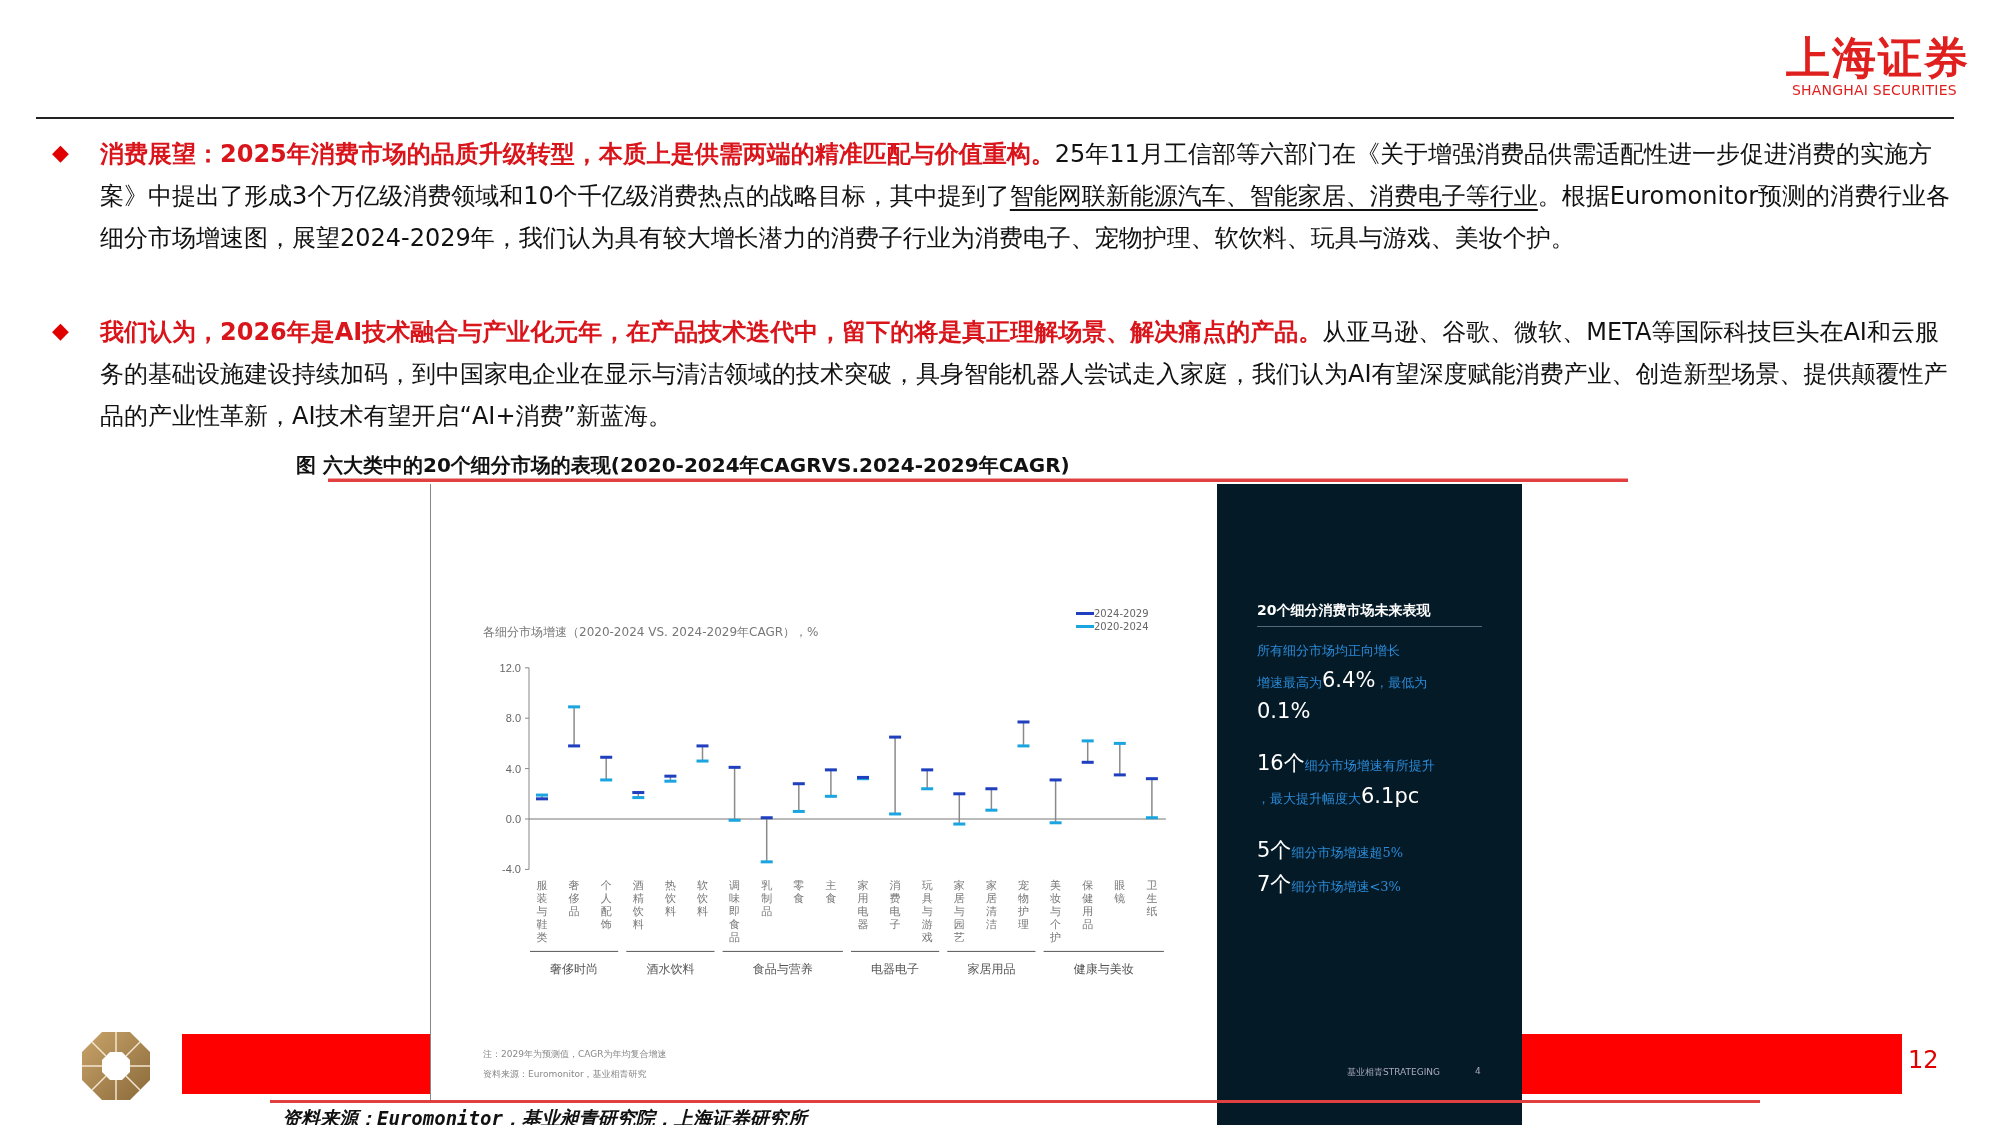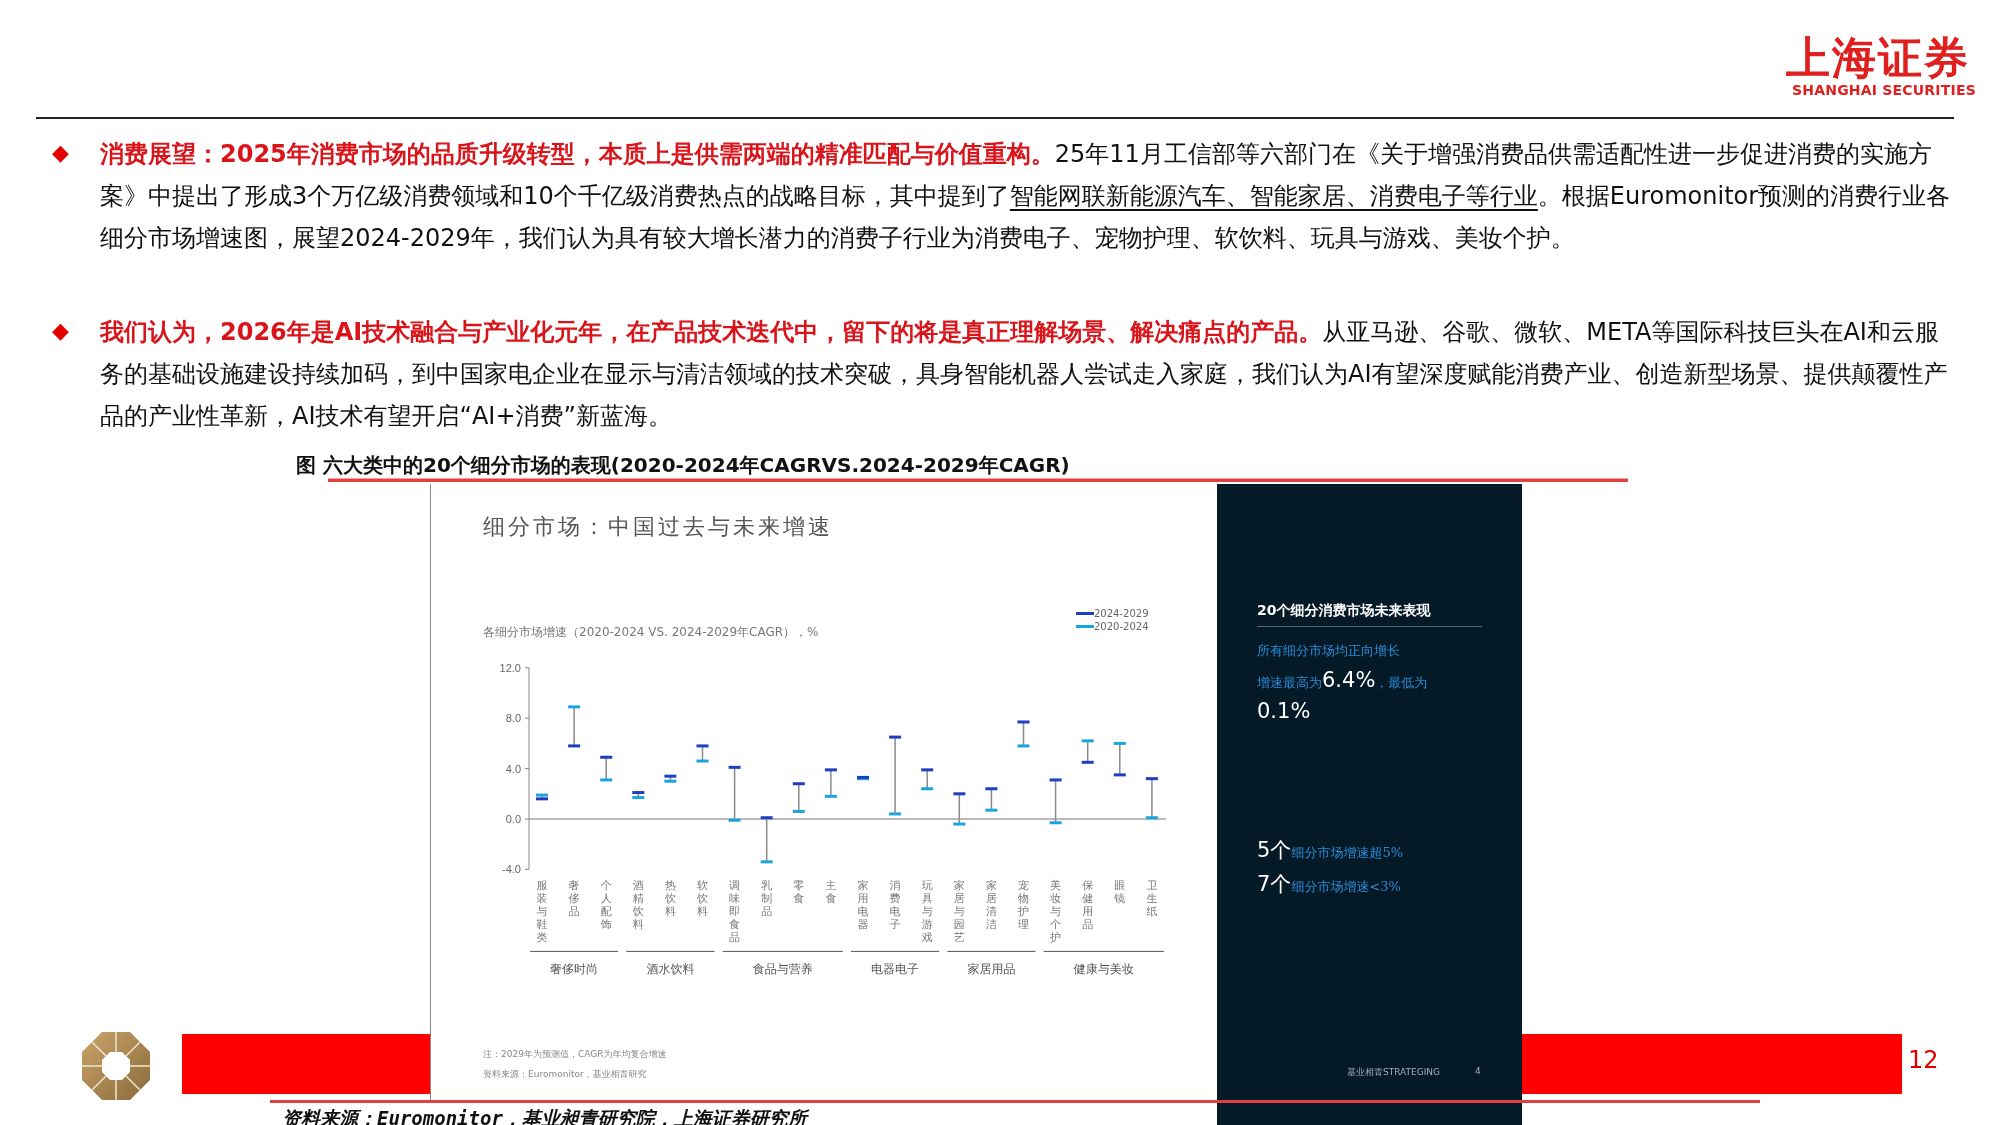--- a/index.html
+++ b/index.html
@@ -1,21 +1,21 @@
 <!DOCTYPE html>
 <html><head>
 <meta charset="utf-8">
 <style>
   html, body { margin:0; padding:0; }
   body { width:2000px; height:1125px; position:relative; background:#ffffff; overflow:hidden;
          font-family:"DejaVu Sans", "Liberation Sans", sans-serif; color:#111; }
   .abs { position:absolute; }
   
   .logo-cn { left:1786px; top:34px; font-size:44px; font-weight:bold; color:#e0201f; letter-spacing:2px; line-height:48px; }
-  .logo-en { left:1792px; top:82px; font-size:14px; font-weight:bold; color:#e0201f; letter-spacing:0.2px; }
+  .logo-en { left:1792px; top:82px; font-size:14px; font-weight:normal; color:#e0201f; letter-spacing:0.2px; }
   .header-rule { left:36px; top:117px; width:1918px; height:2px; background:#222; }
   
   .para { left:100px; width:1860px; font-size:24px; line-height:42px; color:#111; }
   .bullet { color:#e00000; font-size:22px; left:52px; }
   .red-bold { color:#d9141a; font-weight:bold; }
   .ul { text-decoration:underline; text-decoration-thickness:2px; text-underline-offset:5px; }
   
   .fig-caption { left:296px; top:452px; font-size:20px; font-weight:bold; color:#111; }
   .caption-rule { left:328px; top:478px; width:1300px; height:3px; background:#e04040; border-top:1px solid #f2a0a0; }
   
@@ -54,21 +54,20 @@
 
 <div class="abs bullet" style="top:318px;">◆</div>
 <div class="abs para" style="top:311px;">
   <span class="red-bold">我们认为，2026年是AI技术融合与产业化元年，在产品技术迭代中，留下的将是真正理解场景、解决痛点的产品。</span><span>从亚马逊、谷歌、微软、META等国际科技巨头在AI和云服务的基础设施建设持续加码，到中国家电企业在显示与清洁领域的技术突破，具身智能机器人尝试走入家庭，我们认为AI有望深度赋能消费产业、创造新型场景、提供颠覆性产品的产业性革新，AI技术有望开启“AI+消费”新蓝海。</span>
 </div>
 
 <div class="abs fig-caption">图 六大类中的20个细分市场的表现(2020-2024年CAGRVS.2024-2029年CAGR)</div>
 <div class="abs caption-rule"></div>
 
 <div class="abs card">
-  <div class="abs card-title">细分市场：中国过去与未来增速</div>
   <div class="abs chart-sub">各细分市场增速（2020-2024 VS. 2024-2029年CAGR），%</div>
 
   <div class="abs" style="left:645px; top:124px;">
     <div class="legend-item">
       <span class="legend-swatch" style="background:#1f3fbf"></span>
       <span>2024-2029</span>
     </div>
     <div class="legend-item" style="margin-top:2px;">
       <span class="legend-swatch" style="background:#1ba5e0"></span>
       <span>2020-2024</span>
@@ -241,20 +240,24 @@
 </div>
 
 <div class="abs dark">
   <div class="abs dark-title" style="left:40px; top:118px;">20个细分消费市场未来表现</div>
   <div class="abs dark-rule"></div>
   <div class="abs dk-blue" style="left:40px; top:158px;">所有细分市场均正向增长</div>
   <div class="abs" style="left:40px; top:182px; width:240px; line-height:28px;">
     <span class="dk-blue">增速最高为</span><span class="dk-white">6.4%</span><span class="dk-blue">，最低为</span><br>
     <span class="dk-white">0.1%</span>
   </div>
+  <div class="abs" style="left:40px; top:264px; width:240px; line-height:30px;">
+    <span class="dk-white">16个</span><span class="dk-blue">细分市场增速有所提升</span><br>
+    <span class="dk-blue">，最大提升幅度大</span><span class="dk-white">6.1pc</span>
+  </div>
   <div class="abs" style="left:40px; top:352px;">
     <span class="dk-white">5个</span><span class="dk-blue">细分市场增速超5%</span>
   </div>
   <div class="abs" style="left:40px; top:386px;">
     <span class="dk-white">7个</span><span class="dk-blue">细分市场增速&lt;3%</span>
   </div>
   <div class="abs dark-footer" style="left:130px; top:582px;">基业相青STRATEGING</div>
   <div class="abs dark-footer" style="left:258px; top:582px;">4</div>
 </div>
 

